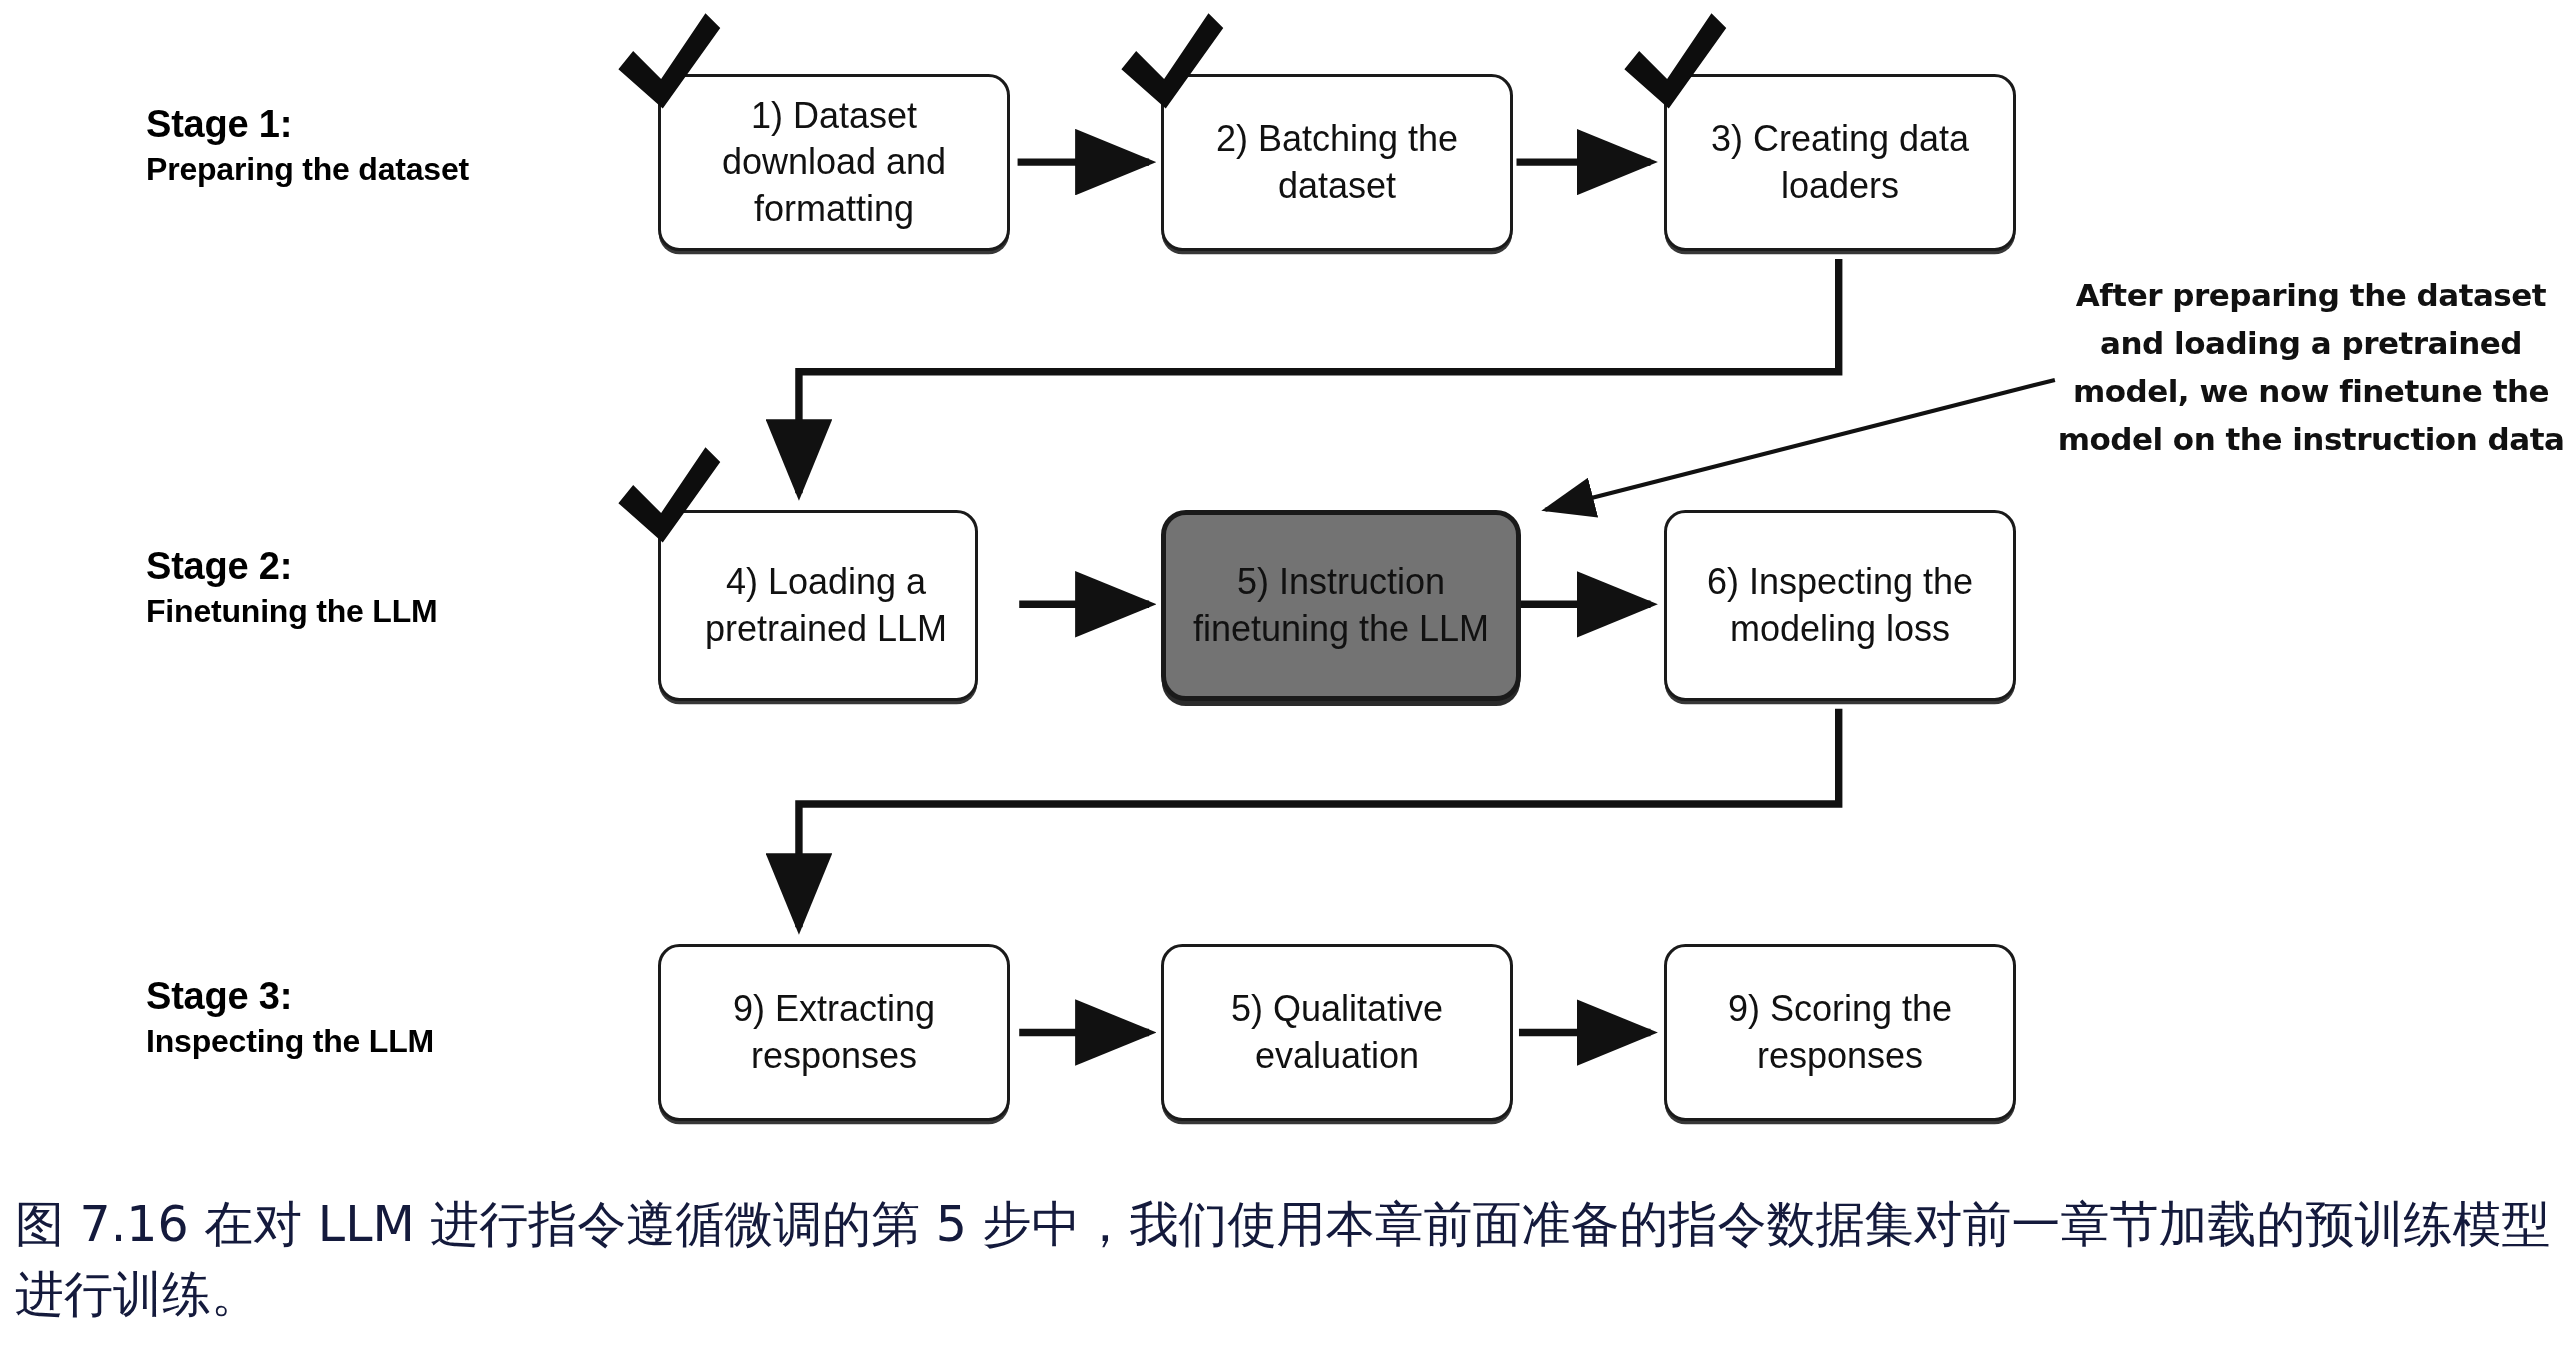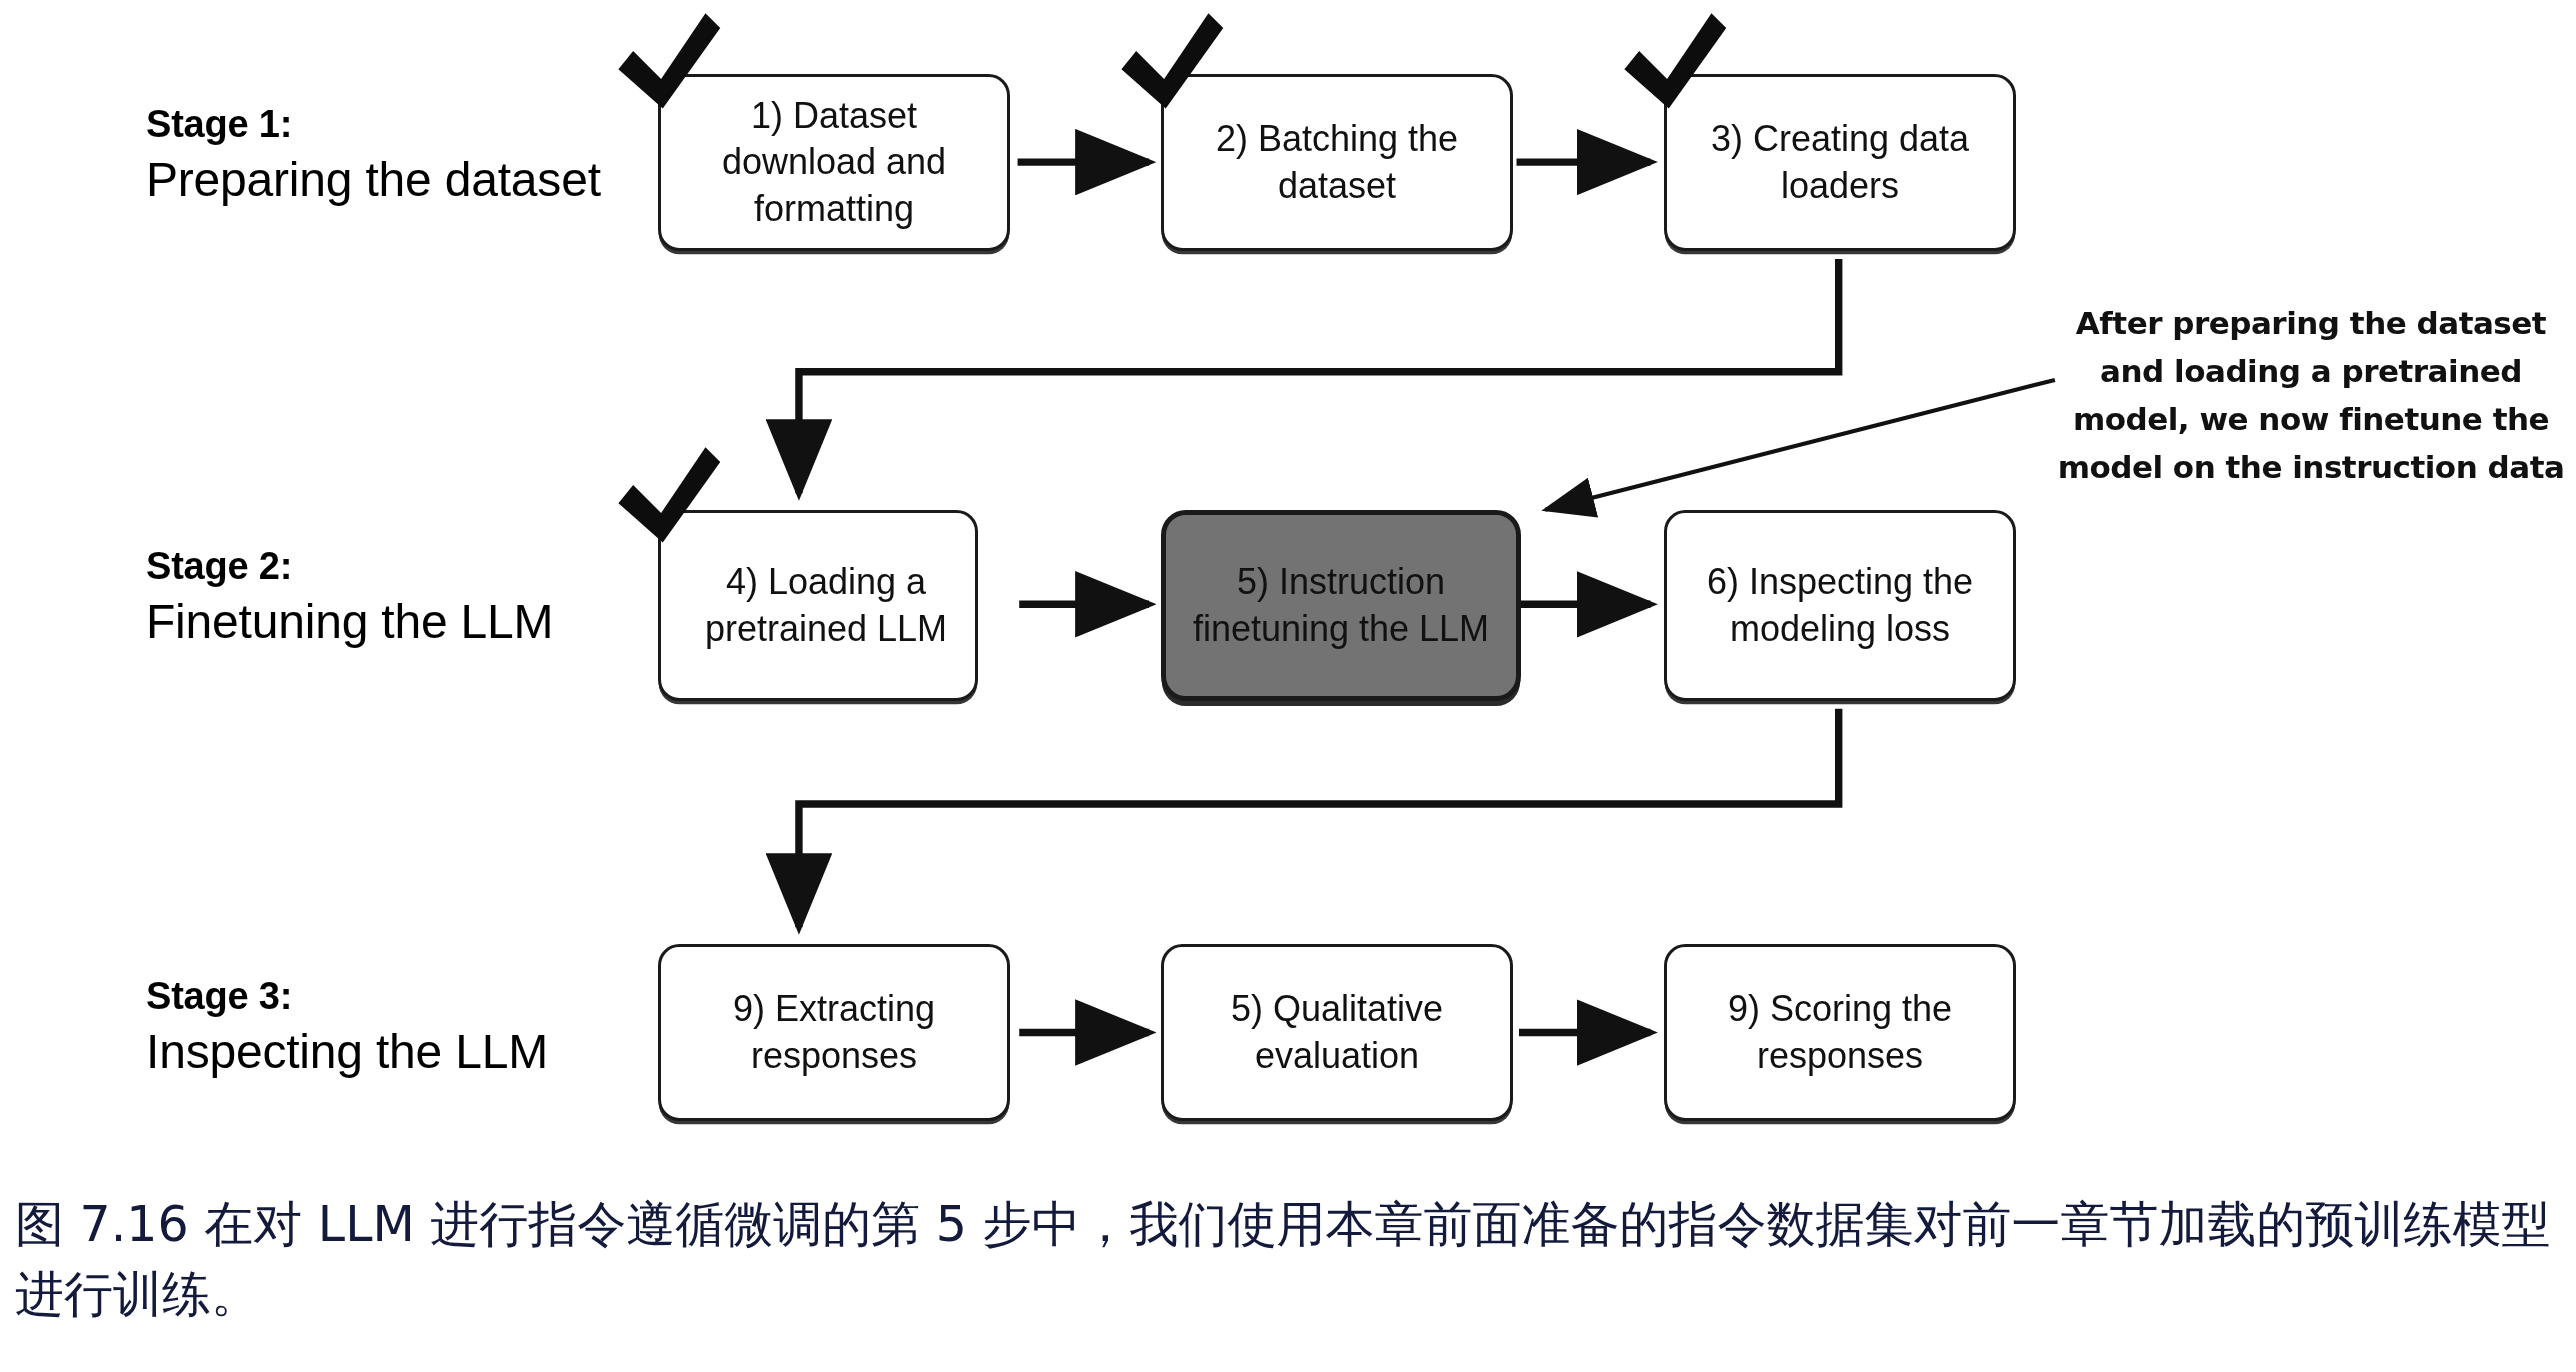--- a/index.html
+++ b/index.html
@@ -39,22 +39,22 @@
     white-space: nowrap;
   }
   .stage-label .stage-title {
     display: block;
     font-weight: bold;
     font-size: 38px;
     letter-spacing: -0.2px;
   }
   .stage-label .stage-sub {
     display: block;
-    font-weight: normal;
-    font-size: 48px;
+    font-weight: bold;
+    font-size: 32px;
     letter-spacing: -0.2px;
   }
 
   
   .step-box {
     position: absolute;
     box-sizing: border-box;
     border: 3.3px solid #1a1a1a;
     border-radius: 21.4px;
     background: #ffffff;
@@ -212,18 +212,18 @@
       <path d="M4,72 L22,50 L56,84 L110,4 L128,22 L58,120 Z" fill="#0d0d0d"></path>
     </svg>
   </div>
 
   <div class="checkmark" style="left:615px; top:444px;">
     <svg viewBox="0 0 130 140" xmlns="http://www.w3.org/2000/svg">
       <path d="M4,72 L22,50 L56,84 L110,4 L128,22 L58,120 Z" fill="#0d0d0d"></path>
     </svg>
   </div>
 
-  <div class="annotation-note" style="left:2048px; top:271px;margin-top:28px;">After preparing the dataset and loading a pretrained model, we now finetune the model on the instruction data</div>
+  <div class="annotation-note" style="left:2048px; top:271px;">After preparing the dataset and loading a pretrained model, we now finetune the model on the instruction data</div>
 
   <div class="caption">图 7.16 在对 LLM 进行指令遵循微调的第 5 步中，我们使用本章前面准备的指令数据集对前一章节加载的预训练模型进行训练。</div>
 
 </div>
 
 
 </body></html>

